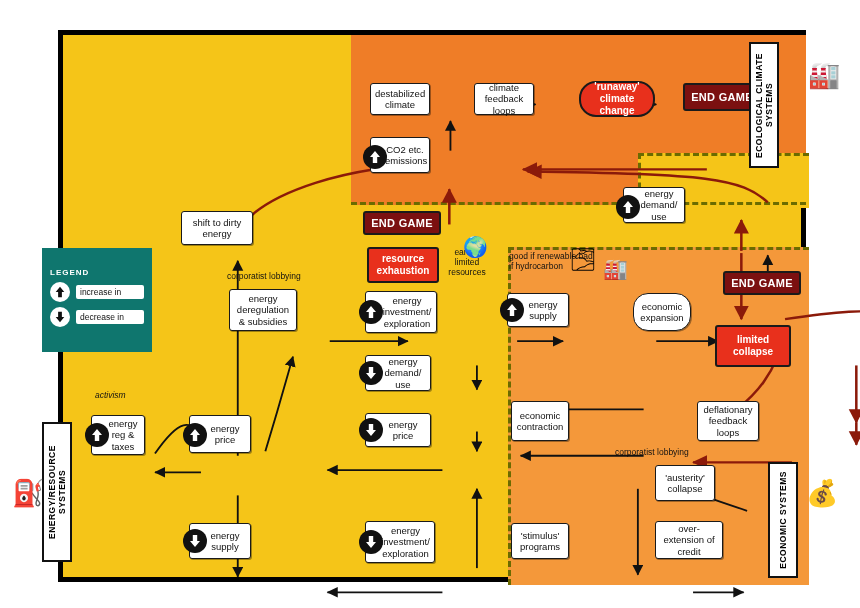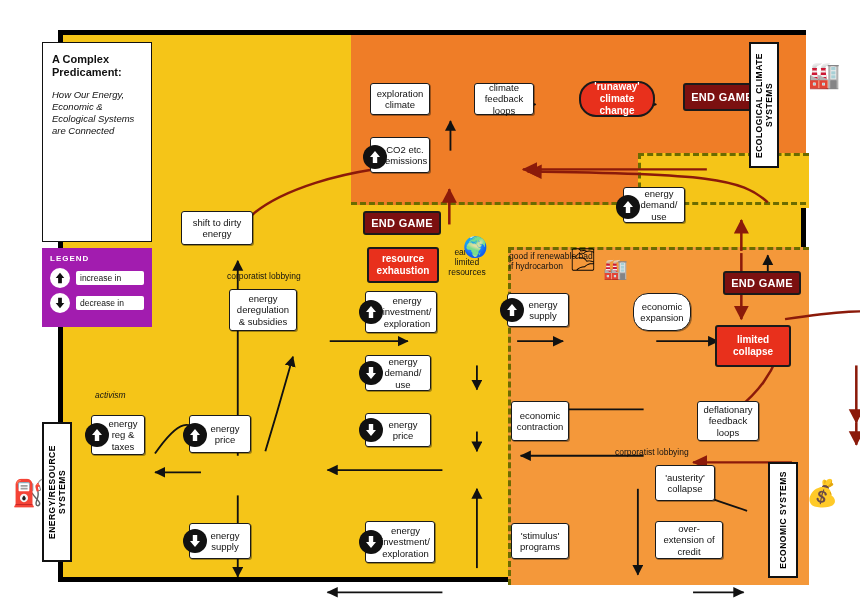--- a/index.html
+++ b/index.html
@@ -49,22 +49,22 @@
   .sidetab{position:absolute;background:#fff;border:2px solid #111;
            display:flex;align-items:center;justify-content:center;
            font-size:8.5px;font-weight:bold;letter-spacing:.5px;line-height:10px;text-align:center;}
   .vert{writing-mode:vertical-rl;transform:rotate(180deg);}
 
   
   #titlecard{position:absolute;left:42px;top:42px;width:110px;height:200px;background:#fff;
              border:1.5px solid #111;box-sizing:border-box;padding:10px 9px;}
   #titlecard .t1{font-weight:bold;font-size:11px;line-height:13px;color:#111;}
   #titlecard .t2{font-style:italic;font-size:9.5px;line-height:12px;margin-top:10px;color:#111;}
-  #legend{position:absolute;left:42px;top:248px;width:110px;height:79px;background:#a21caf;
-          box-sizing:border-box;padding:6px 8px;color:#fff;}
+  #legend{position:absolute;left:42px;top:248px;width:110px;height:104px;background:#0f766e;
+          box-sizing:border-box;padding:20px 8px;color:#fff;}
   #legend .lgtitle{font-size:8px;font-weight:bold;letter-spacing:1px;margin-bottom:5px;}
   .lgrow{display:flex;align-items:center;gap:6px;margin-bottom:5px;}
   .lgrow .chip{width:20px;height:20px;border-radius:50%;background:#fff;display:flex;align-items:center;justify-content:center;}
   .lgrow .lab{background:#fff;color:#111;font-size:8.5px;padding:2px 4px;border-radius:2px;flex:1;}
 
   
   .flab{position:absolute;font-size:8.5px;color:#111;line-height:10px;}
   .flab.it{font-style:italic;}
 
   
@@ -159,21 +159,21 @@
 
         <path d="M625,490 L625,456"></path>
 
         <path d="M595,432 C560,420 540,412 528,408"></path>
 
         <path d="M613,236 L613,200"></path>
       </g>
     </svg>
 
     <div class="node" style="left:307px;top:48px;width:60px;height:32px;">
-        <span>exploration climate</span>
+        <span>destabilized climate</span>
       </div>
     <div class="node" style="left:411px;top:48px;width:60px;height:32px;">
         <span>climate feedback loops</span>
       </div>
     <div class="redbox" style="left:516px;top:46px;width:76px;height:36px;border-radius:17px;">
         <span>'runaway' climate change</span>
       </div>
     <div class="endgame" style="left:620px;top:48px;width:78px;height:28px;">
         <span>END GAME</span>
       </div>
@@ -328,24 +328,20 @@
     <span class="vert">ECONOMIC SYSTEMS</span>
   </div>
   <div class="sidetab" style="left:42px;top:422px;width:26px;height:136px;">
     <span class="vert">ENERGY/RESOURCE SYSTEMS</span>
   </div>
 
   <div class="deco" style="left:808px;top:60px;font-size:26px;">🏭</div>
   <div class="deco" style="left:806px;top:478px;font-size:26px;">💰</div>
   <div class="deco" style="left:12px;top:478px;font-size:26px;">⛽</div>
 
-  <div id="titlecard">
-    <div class="t1">A Complex Predicament:</div>
-    <div class="t2">How Our Energy, Economic &amp; Ecological Systems are Connected</div>
-  </div>
 
   <div id="legend">
     <div class="lgtitle">LEGEND</div>
     <div class="lgrow">
       <div class="chip">
         <svg width="12" height="12" viewBox="0 0 14 14">
             <path d="M7 1 L12 7 L9.2 7 L9.2 13 L4.8 13 L4.8 7 L2 7 Z" fill="#111"></path>
           </svg>
       </div>
       <div class="lab">increase in</div>

